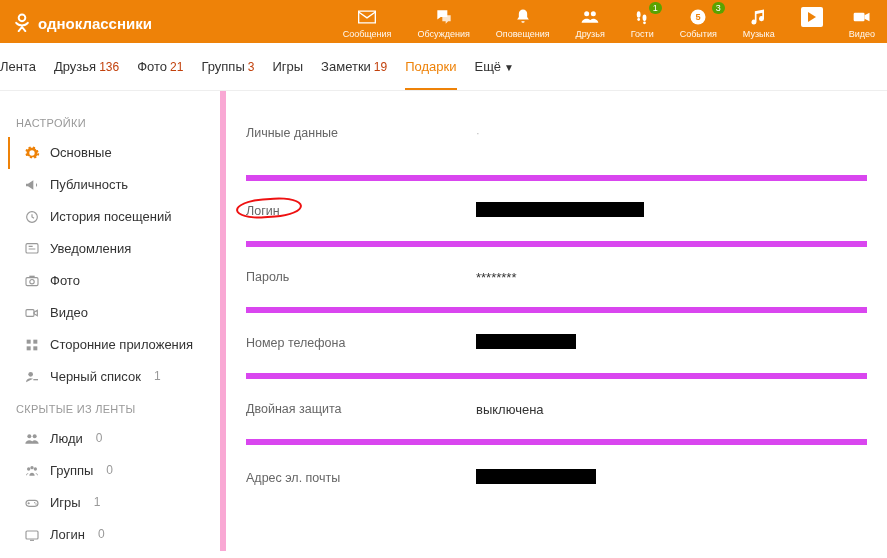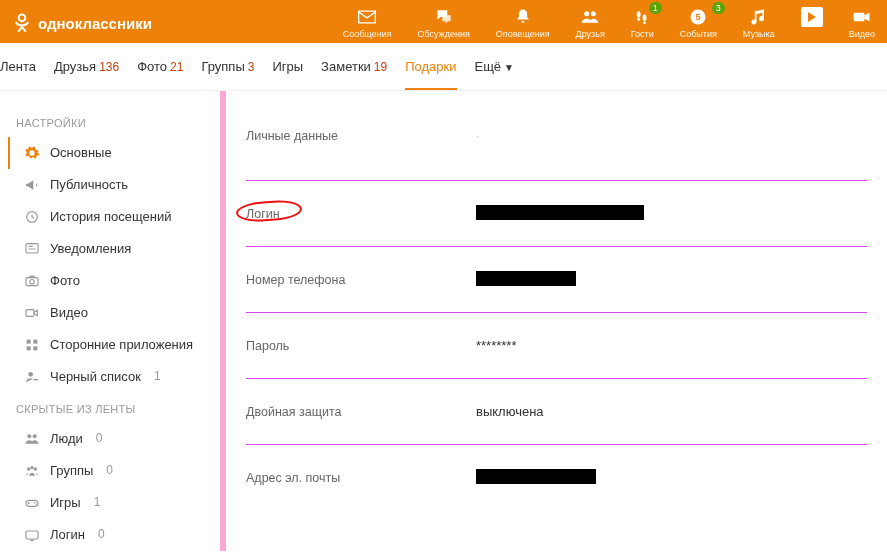--- a/index.html
+++ b/index.html
@@ -31,21 +31,21 @@
   .side-group-title { color: #999; font-size: 11px; padding: 10px 16px 8px; letter-spacing: .3px; }
   .side-item { display:flex; align-items:flex-start; gap:10px; padding: 8px 14px; color:#333; cursor:pointer; border-left: 2px solid transparent; margin-left: 8px; }
   .side-item.active { border-left: 2px solid #ee8208; color:#333; }
   .side-item.active .si-icon svg { fill:#ee8208; }
   .si-icon { width:16px; height:16px; display:flex; align-items:center; justify-content:center; }
   .si-icon svg { width:16px; height:16px; fill:#999; }
   .si-count { color:#999; margin-left:3px; font-size:12px; }
 
   .main { flex:1; }
   .panel { padding: 0 20px; }
-  .row { display:flex; align-items:center; border-bottom: 1px solid #d946ef; min-height: 66px; padding: 18px 0; }
+  .row { display:flex; align-items:center; border-bottom: 6px solid #d946ef; min-height: 66px; padding: 18px 0; }
   .row:first-child { min-height: 90px; }
   .row-label { width: 230px; color:#666; font-size: 12.5px; position: relative; }
   .row-value { color:#333; font-size: 13px; }
   .value-blackout { background:#000; height: 15px; display:inline-block; }
   .w168 { width: 168px; } .w100 { width:100px;} .w120{width:120px;}
   .tiny-dash { color:#bbb; font-size:11px; }
 
   .red-circle { position:absolute; left:-10px; top:-6px; width:66px; height:20px; border:2px solid #e11; border-radius: 50% / 60%; transform: rotate(-4deg); pointer-events:none; }
 </style>
 </head>
@@ -275,26 +275,26 @@
         <div class="row-value tiny-dash">·</div>
       </div>
       <div class="row">
         <div class="row-label">
           <span class="red-circle"></span>
           <span>Логин</span>
         </div>
         <div class="row-value"><span class="value-blackout w168"></span></div>
       </div>
       <div class="row">
+        <div class="row-label">Пароль</div>
+        <div class="row-value">********</div>
+      </div>
+      <div class="row">
         <div class="row-label">Номер телефона</div>
         <div class="row-value"><span class="value-blackout w100"></span></div>
-      </div>
-      <div class="row">
-        <div class="row-label">Пароль</div>
-        <div class="row-value">********</div>
       </div>
       <div class="row">
         <div class="row-label">Двойная защита</div>
         <div class="row-value">выключена</div>
       </div>
       <div class="row" style="border-bottom:none">
         <div class="row-label">Адрес эл. почты</div>
         <div class="row-value"><span class="value-blackout w120"></span></div>
       </div>
     </div>

